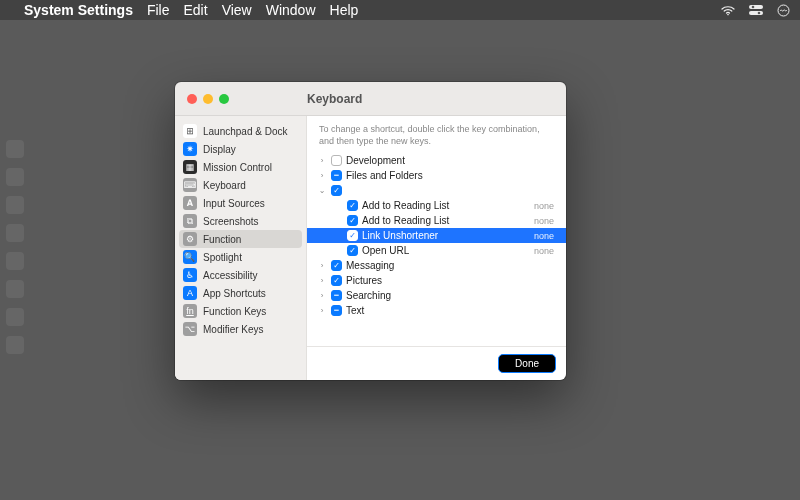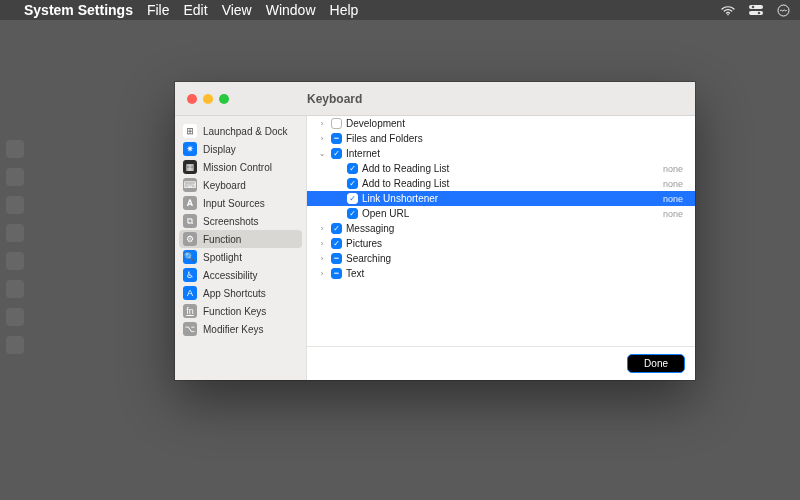--- a/index.html
+++ b/index.html
@@ -12,21 +12,21 @@
 .menubar .appname{font-weight:600;}
 .menubar .spacer{flex:1;}
 .menubar .ri{opacity:.9;font-size:12px;}
 .menubar svg{display:block;}
 
 
 .bg-icons{position:absolute;left:6px;top:140px;display:flex;flex-direction:column;gap:10px;}
 .bg-icons .bi{width:18px;height:18px;border-radius:4px;background:#7f7f7f;opacity:.35;}
 
 
-.window{position:absolute;left:175px;top:82px;width:520px;height:298px;border-radius:0;overflow:hidden;box-shadow:0 20px 50px rgba(0,0,0,.45),0 0 0 1px rgba(0,0,0,.2);display:flex;flex-direction:column;}
+.window{position:absolute;left:175px;top:82px;width:391px;height:298px;border-radius:6px;overflow:hidden;box-shadow:0 20px 50px rgba(0,0,0,.45),0 0 0 1px rgba(0,0,0,.2);display:flex;flex-direction:column;}
 .titlebar{height:34px;display:flex;align-items:center;background:#eceae8;border-bottom:1px solid #d9d7d5;}
 .traffic{display:flex;gap:6px;padding-left:12px;width:132px;}
 .tl{width:10px;height:10px;border-radius:50%;}
 .tl.red{background:#ff5f57;}
 .tl.yellow{background:#febc2e;}
 .tl.green{background:#28c840;}
 .title{font-size:12px;font-weight:600;color:#555;}
 .body{flex:1;display:flex;min-height:0;background:#fff;}
 
 
@@ -162,35 +162,35 @@
         <div class="srow">
           <span class="sicon" style="background: rgb(158, 158, 158); text-decoration: underline;">fn</span>
           <span>Function Keys</span>
         </div>
         <div class="srow">
           <span class="sicon" style="background: rgb(158, 158, 158);">⌥</span>
           <span>Modifier Keys</span>
         </div>
       </div>
     <div class="main">
+      <div class="hint">To change a shortcut, double click the key combination, and then type the new keys.</div>
       <div class="list" id="svclist">
           <div class="row">
             <span class="chev">›</span>
             <span class="cb "></span>
             <span class="lbl">Development</span>
           </div>
           <div class="row">
             <span class="chev">›</span>
             <span class="cb minus"></span>
             <span class="lbl">Files and Folders</span>
           </div>
           <div class="row">
             <span class="chev">⌄</span>
             <span class="cb on"></span>
-            <span class="lbl">Internet</span>
           </div>
           <div class="row">
             <span class="chev"></span>
             <span class="ind ind1"></span>
             <span class="cb on"></span>
             <span class="lbl">Add to Reading List</span>
             <span class="sc">none</span>
           </div>
           <div class="row">
             <span class="chev"></span>

